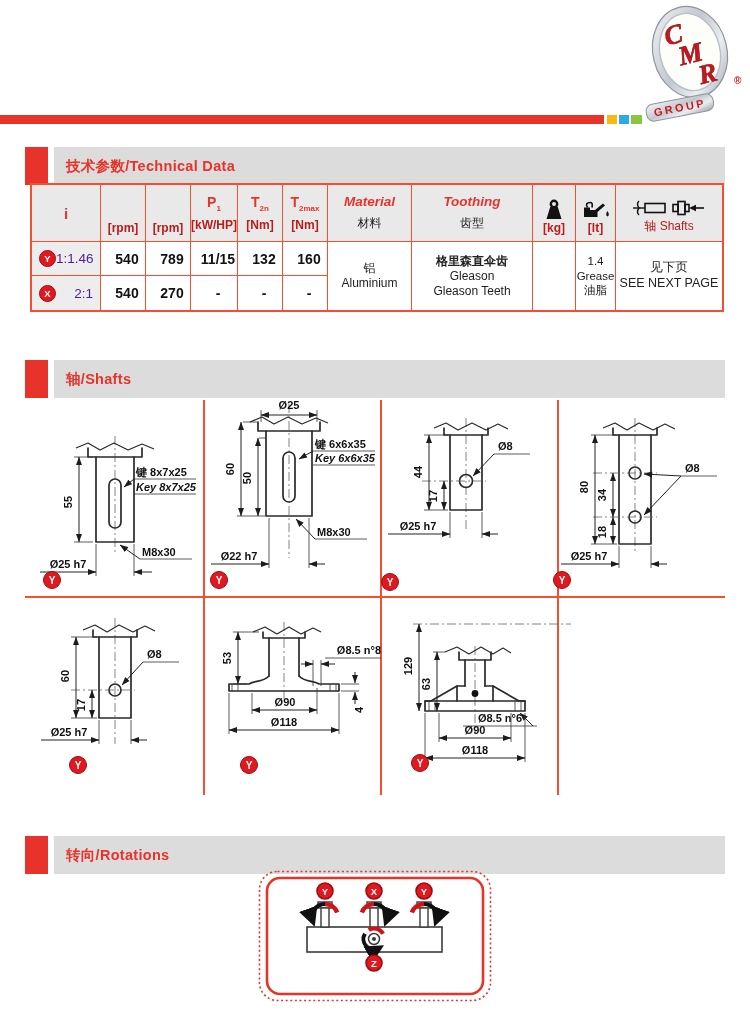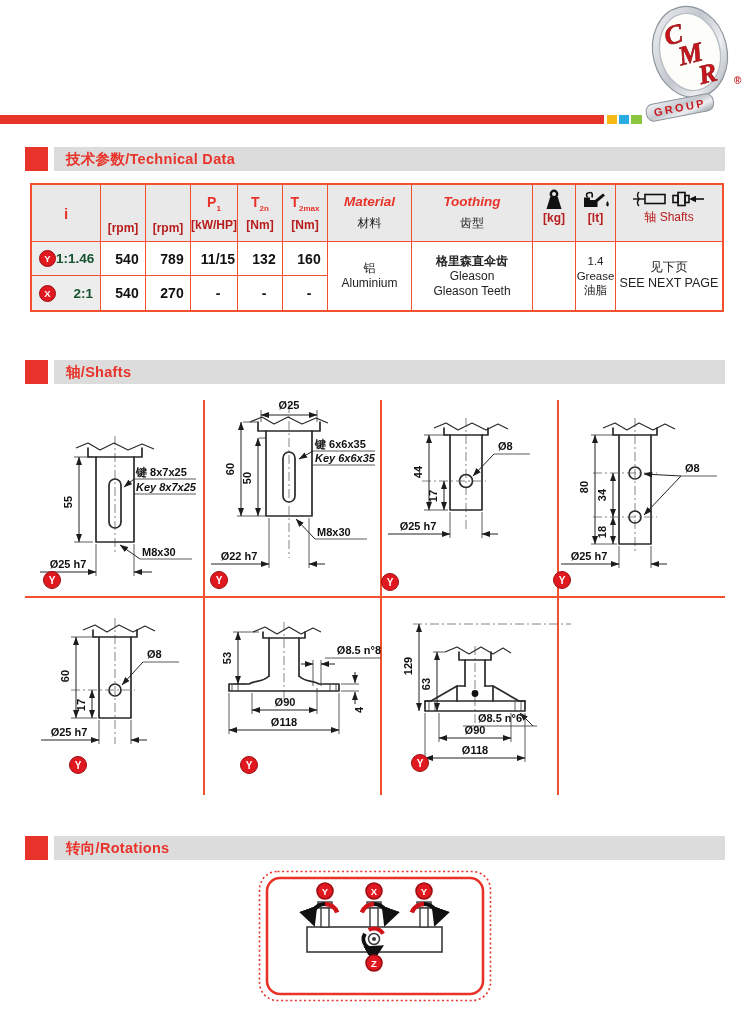--- a/index.html
+++ b/index.html
@@ -7,21 +7,21 @@
         font-family:"Liberation Sans",sans-serif;-webkit-font-smoothing:antialiased;}
 
   
   .topbar{position:absolute;top:115px;height:9px;}
   .tb-red{left:0;width:604px;background:#e8332a;}
   .tb-y{left:607px;width:10px;background:#f7b916;}
   .tb-b{left:619px;width:10px;background:#2aabe2;}
   .tb-g{left:631px;width:11px;background:#8cc63e;}
 
   
-  .secbar{position:absolute;left:25px;width:700px;height:24px;display:flex;align-items:stretch;}
+  .secbar{position:absolute;left:25px;width:700px;height:38px;display:flex;align-items:stretch;}
   .sec-sq{width:23px;background:#e8332a;margin-right:6px;}
   .sec-gray{flex:1;background:#dcdcdc;display:flex;align-items:center;}
   .sec-title{color:#e8332a;font-weight:bold;font-size:14.5px;padding-left:12px;letter-spacing:.3px;}
 
   
   .ttable{position:absolute;left:30px;top:183px;width:690px;height:125px;
           display:grid;border:2px solid #f2502e;box-sizing:content-box;
           grid-template-columns:69px 45px 45px 47px 45px 45px 84px 121px 43px 40px 106px;
           grid-template-rows:57px 34px 34px;}
   .tc{border-right:1.6px solid #f2502e;display:flex;align-items:center;justify-content:center;
@@ -29,23 +29,23 @@
   .tc.lastcol{border-right:none;}
   .th{background:#e9e9e9;border-bottom:1.6px solid #f2502e;flex-direction:column;}
   .rowdiv{border-bottom:1.6px solid #f2502e;}
   .icell{background:#ededed;flex-direction:row;justify-content:space-between;padding:0 7px;}
   .hsym{color:#e8332a;font-weight:bold;font-size:14px;}
   .hsym sub{font-size:8px;}
   .hunit{color:#b91c1c;font-size:12px;font-weight:bold;}
   .h2l{justify-content:space-around;padding:6px 0;}
   .hit{color:#e8332a;font-weight:bold;font-style:italic;font-size:13.5px;}
   .hcn{color:#1a1a1a;font-size:12px;}
-  .hico{justify-content:flex-start;padding:4px 0 5px 0;}
+  .hico{justify-content:center;padding:12px 0 5px 0;}
   .val{font-size:14px;color:#111;font-weight:bold;margin-left:8px;}
-  .ratio{color:#14532d;font-weight:bold;font-size:13.5px;}
+  .ratio{color:#4c1d95;font-weight:normal;font-size:13.5px;}
   .mcell{flex-direction:column;font-size:12px;color:#222;text-align:center;line-height:1.25;}
   .badge{width:17px;height:17px;border-radius:50%;background:#e0181f;border:1.6px solid #9e0d12;
          color:#fff;font-size:9.5px;font-weight:bold;display:flex;align-items:center;
          justify-content:center;box-sizing:border-box;flex:none;}
   .fbadge{position:absolute;width:18px;height:18px;border-radius:50%;background:#e0181f;
           border:1.8px solid #9e0d12;color:#fff;font-size:10px;font-weight:bold;display:flex;
           align-items:center;justify-content:center;box-sizing:border-box;}
 
   
   .vrule{position:absolute;width:2px;background:#f2502e;top:400px;height:395px;}

